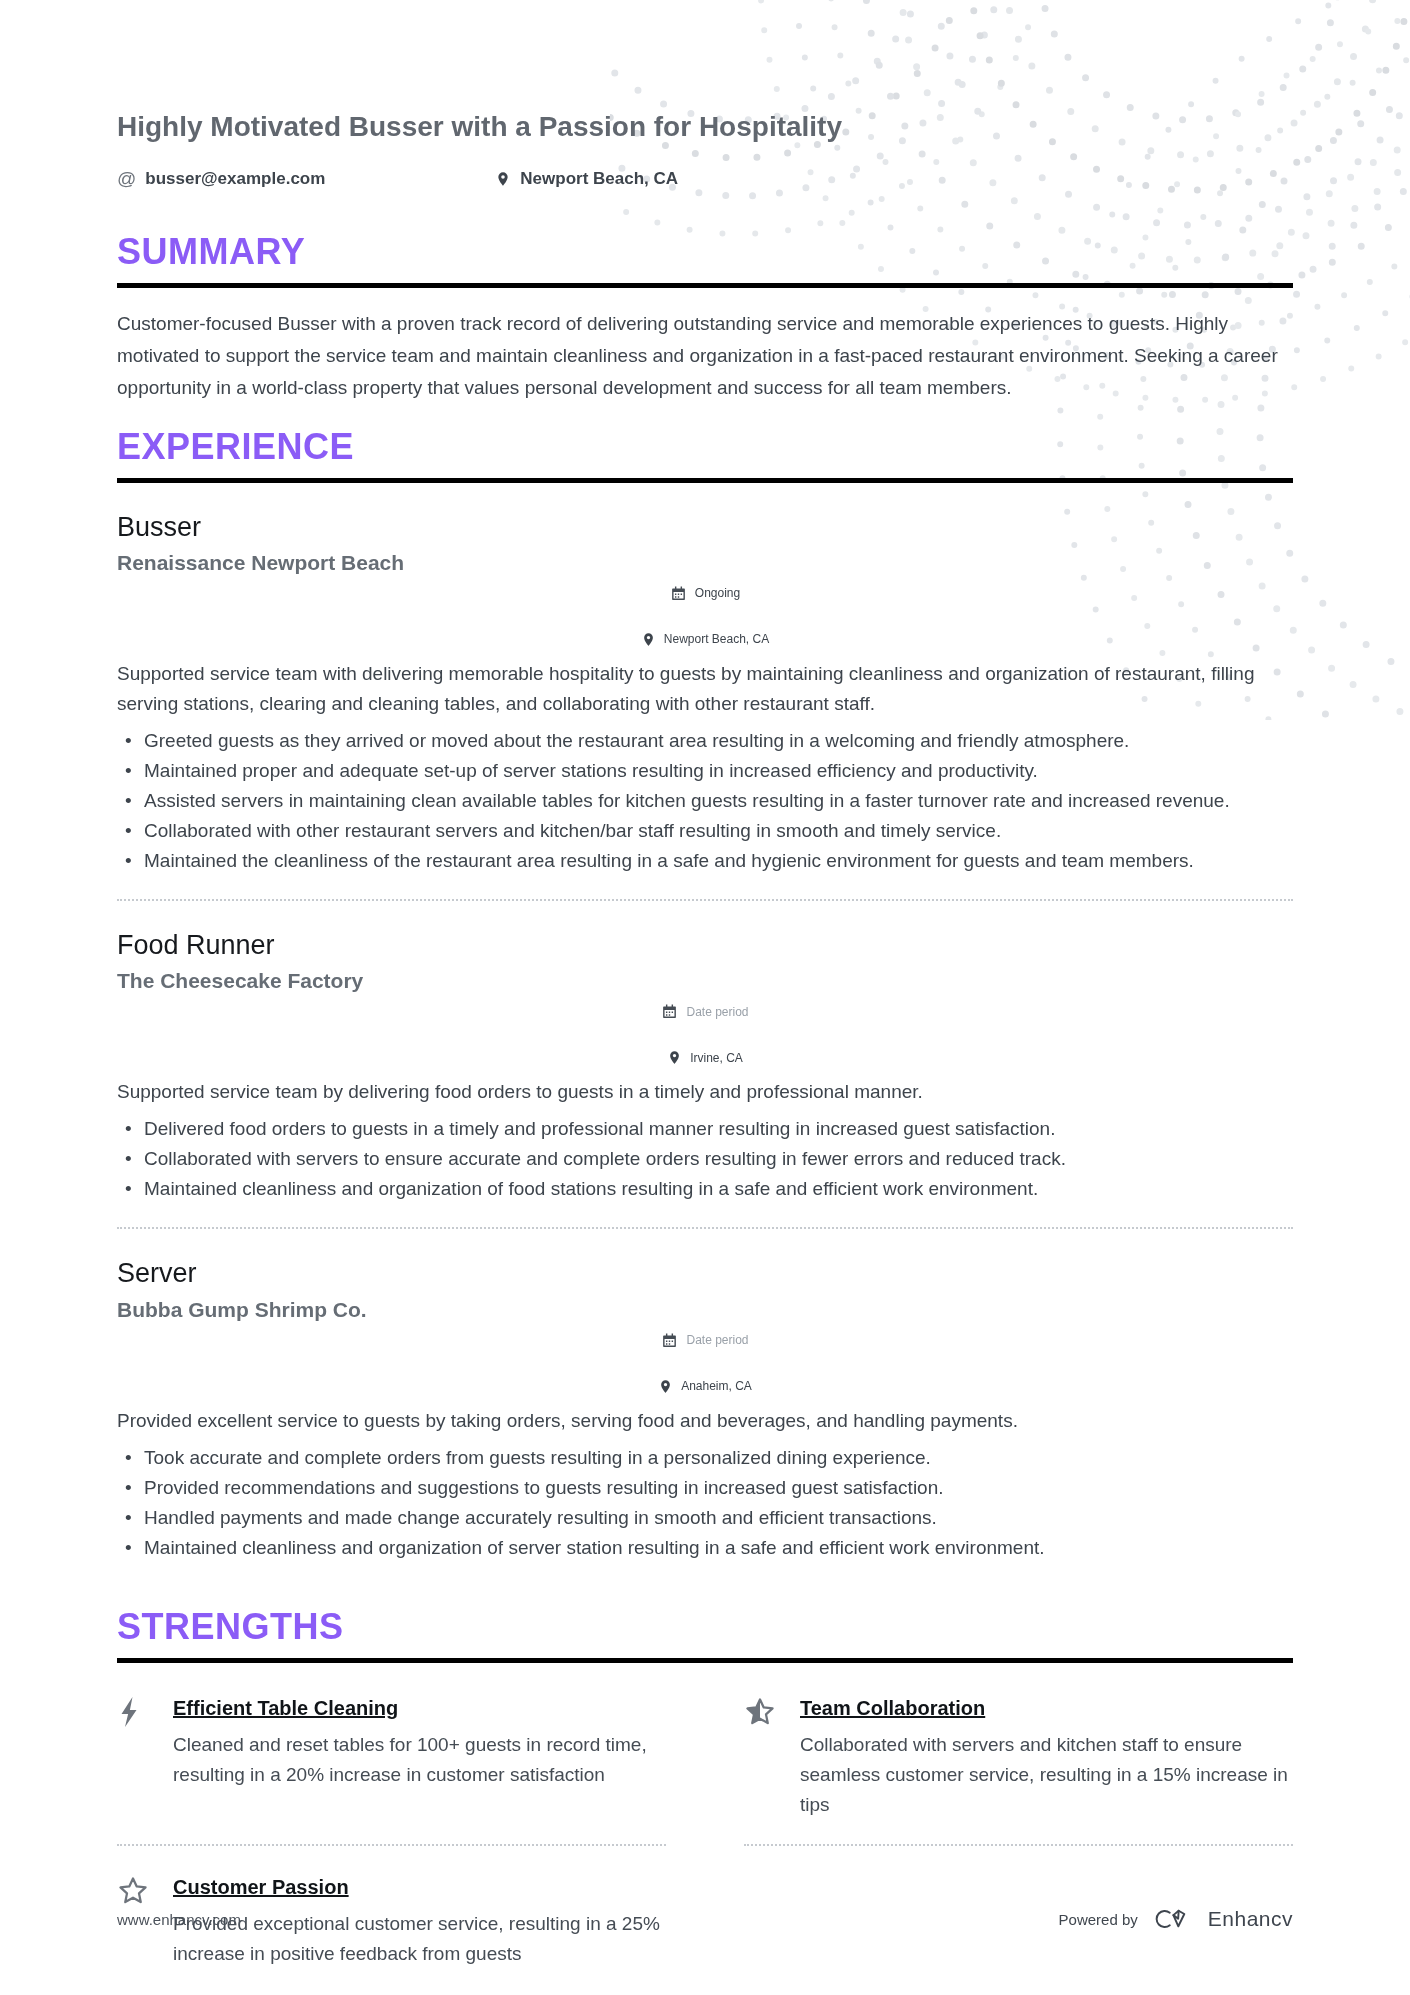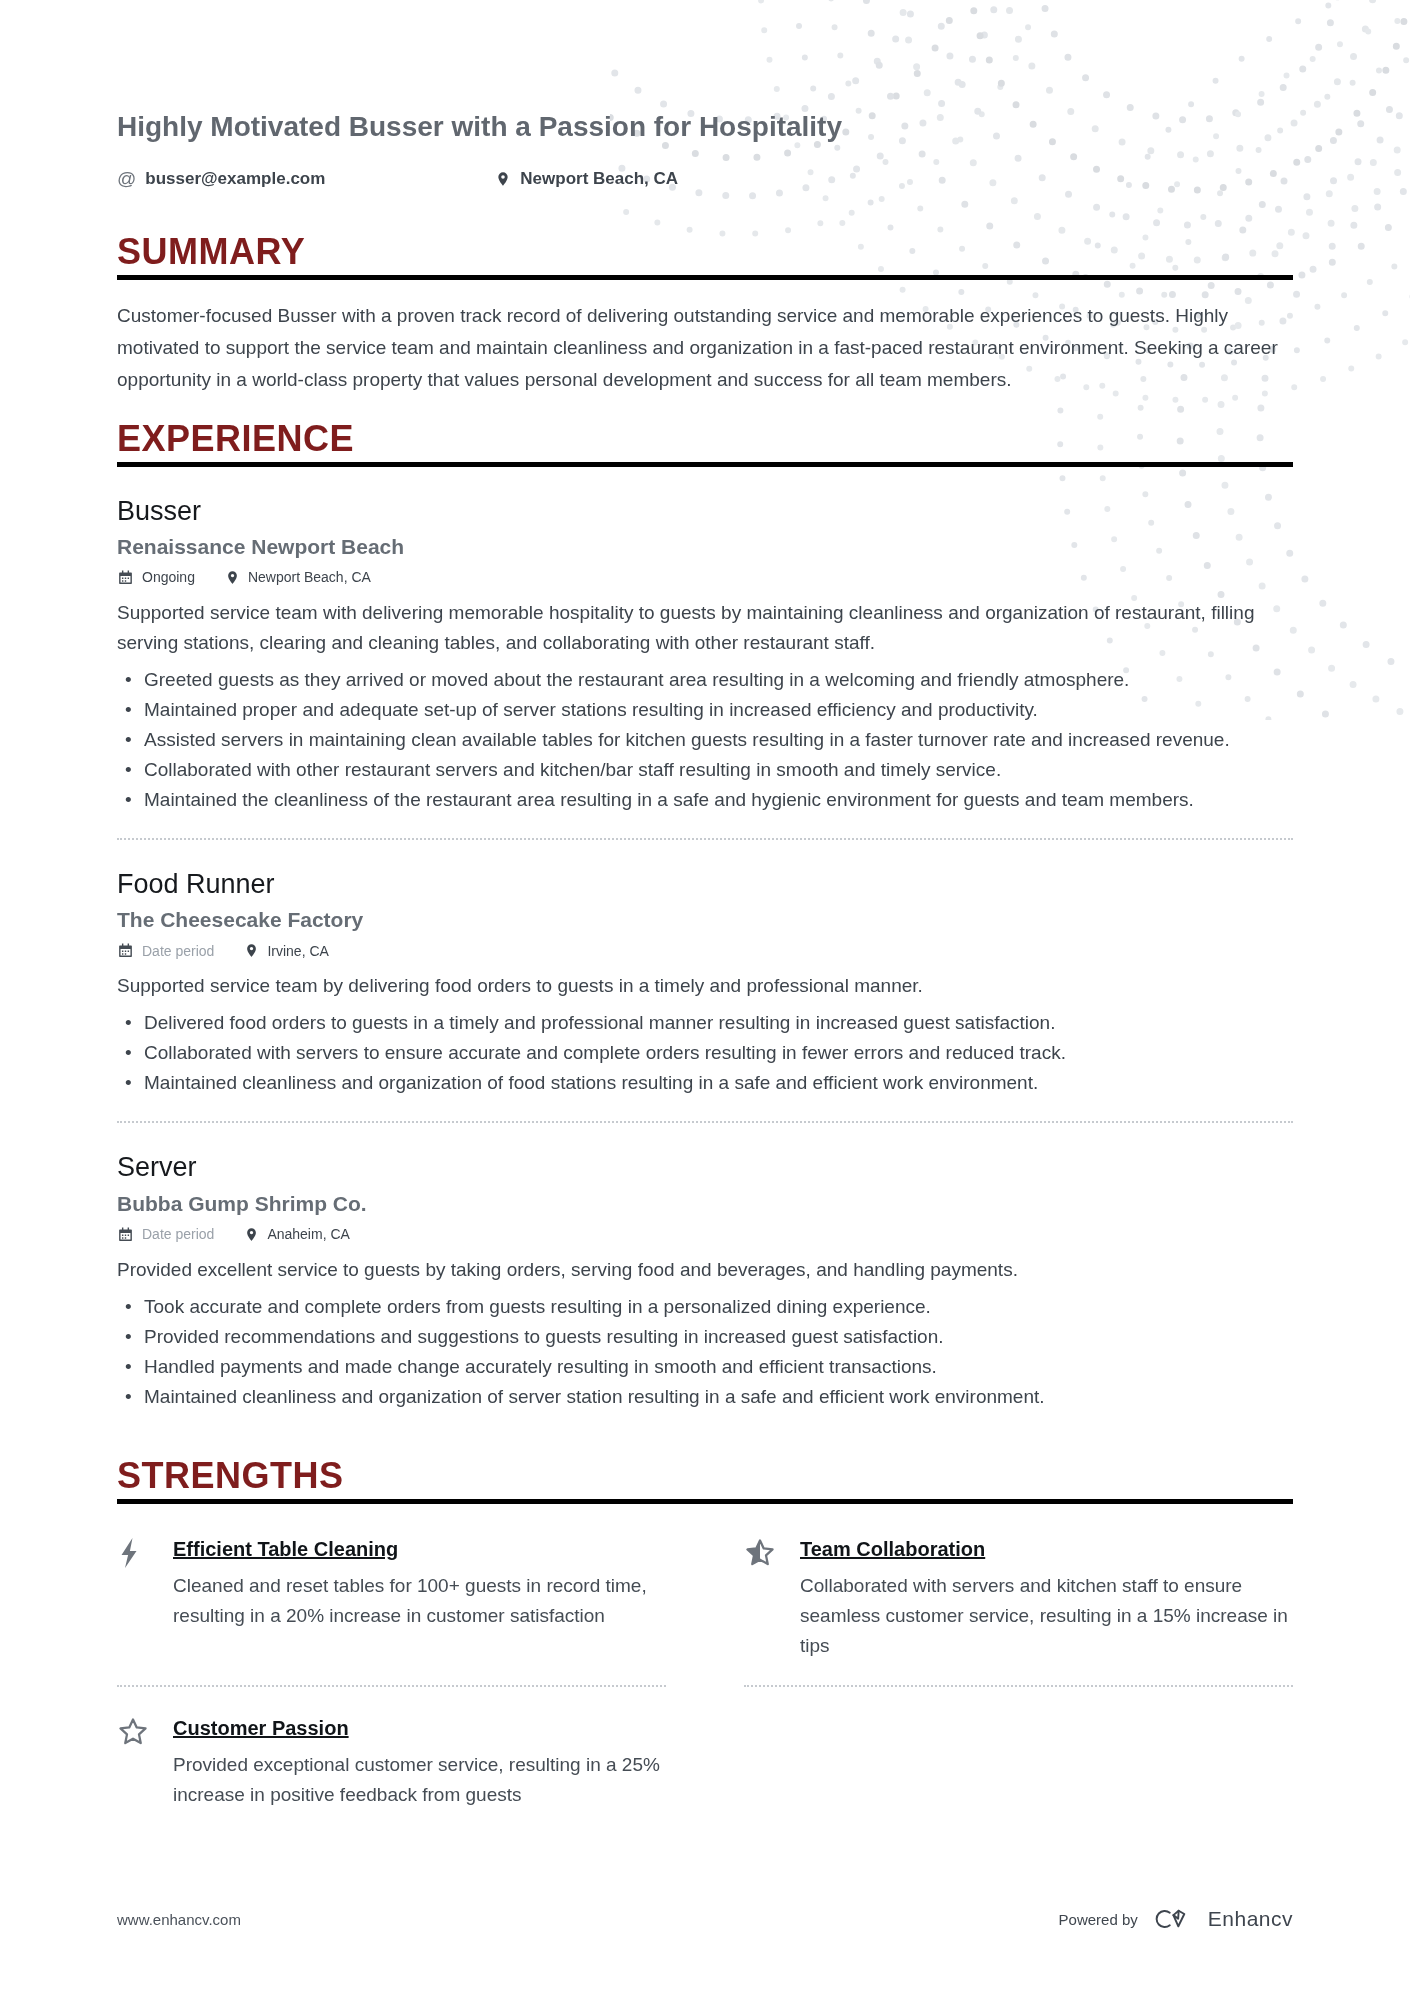--- a/index.html
+++ b/index.html
@@ -8,32 +8,32 @@
   .deco{position:absolute;top:0;right:0;z-index:0;pointer-events:none;}
   .content{position:relative;z-index:1;padding:100px 117px 0 117px;}
 
   .name{margin:0;font-size:62px;font-weight:800;letter-spacing:-1px;line-height:1.02;color:#0d1013;}
   .headline{margin:10px 0 0;font-size:28px;font-weight:700;color:#61676f;line-height:1.2;}
   .contact{display:flex;align-items:center;gap:170px;margin-top:25px;
            font-size:17px;font-weight:700;color:#3d444c;}
   .contact-item{display:flex;align-items:center;gap:9px;}
   .at-icon{font-size:19px;font-weight:400;color:#6e747c;line-height:1;}
 
-  .section-title{margin:0;font-size:36px;font-weight:800;letter-spacing:.5px;color:#7f1d1d;
-                 border-bottom:5px solid #000;padding-bottom:2px;}
+  .section-title{margin:0;font-size:36px;font-weight:800;letter-spacing:.5px;color:#8b5cf6;
+                 border-bottom:5px solid #000;padding-bottom:10px;}
   .sec-summary{margin-top:42px;}
   .sec-experience{margin-top:22px;}
   .sec-strengths{margin-top:40px;}
   .summary-text{margin:20px 0 0;font-size:19px;line-height:32px;color:#3d444c;}
 
   .entry{padding:28px 0 24px;border-bottom:2px dotted #c6cacf;}
   .entry.last{border-bottom:none;padding-bottom:4px;}
   .role{margin:0;font-size:27px;font-weight:400;color:#16191d;line-height:1.2;}
   .company{margin:8px 0 0;font-size:21px;font-weight:700;color:#666d75;}
-  .meta{display:flex;align-items:center;gap:30px;margin-top:10px;font-size:14px;color:#3d444c;}
+  .meta{display:flex;align-items:center;gap:30px;margin-top:10px;font-size:12px;color:#3d444c;flex-direction:column;}
   .meta-item{display:flex;align-items:center;gap:8px;}
   .muted{color:#9aa1a9;}
   .entry-summary{margin:12px 0 0;font-size:19px;line-height:30px;color:#3d444c;}
   .bullets{margin:8px 0 0;padding:0;list-style:none;}
   .bullets li{position:relative;padding-left:27px;margin-top:2px;font-size:19px;line-height:28px;color:#3d444c;}
   .bullets li::before{content:"\2022";position:absolute;left:8px;color:#3d444c;}
 
   .strengths-grid{display:grid;grid-template-columns:1fr 1fr;column-gap:78px;margin-top:4px;}
   .strength{display:flex;gap:24px;padding:28px 0 24px;border-bottom:2px dotted #c6cacf;}
   .strength.no-divider{border-bottom:none;}

